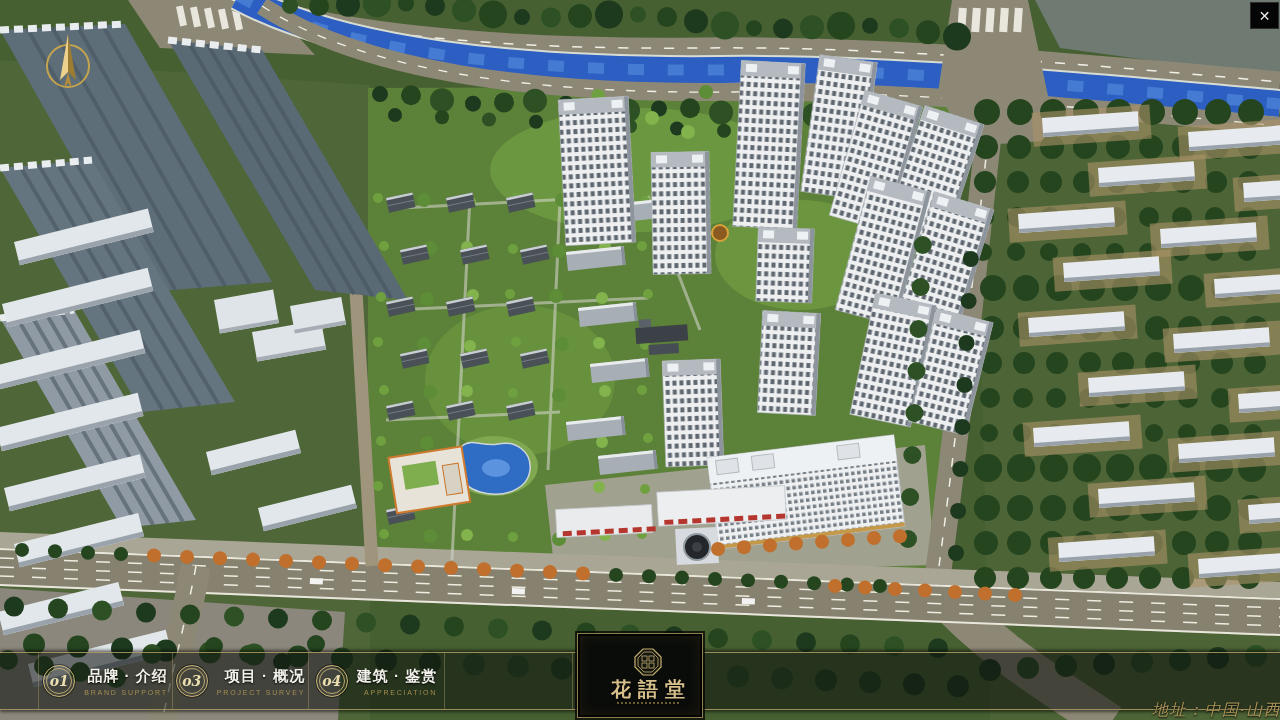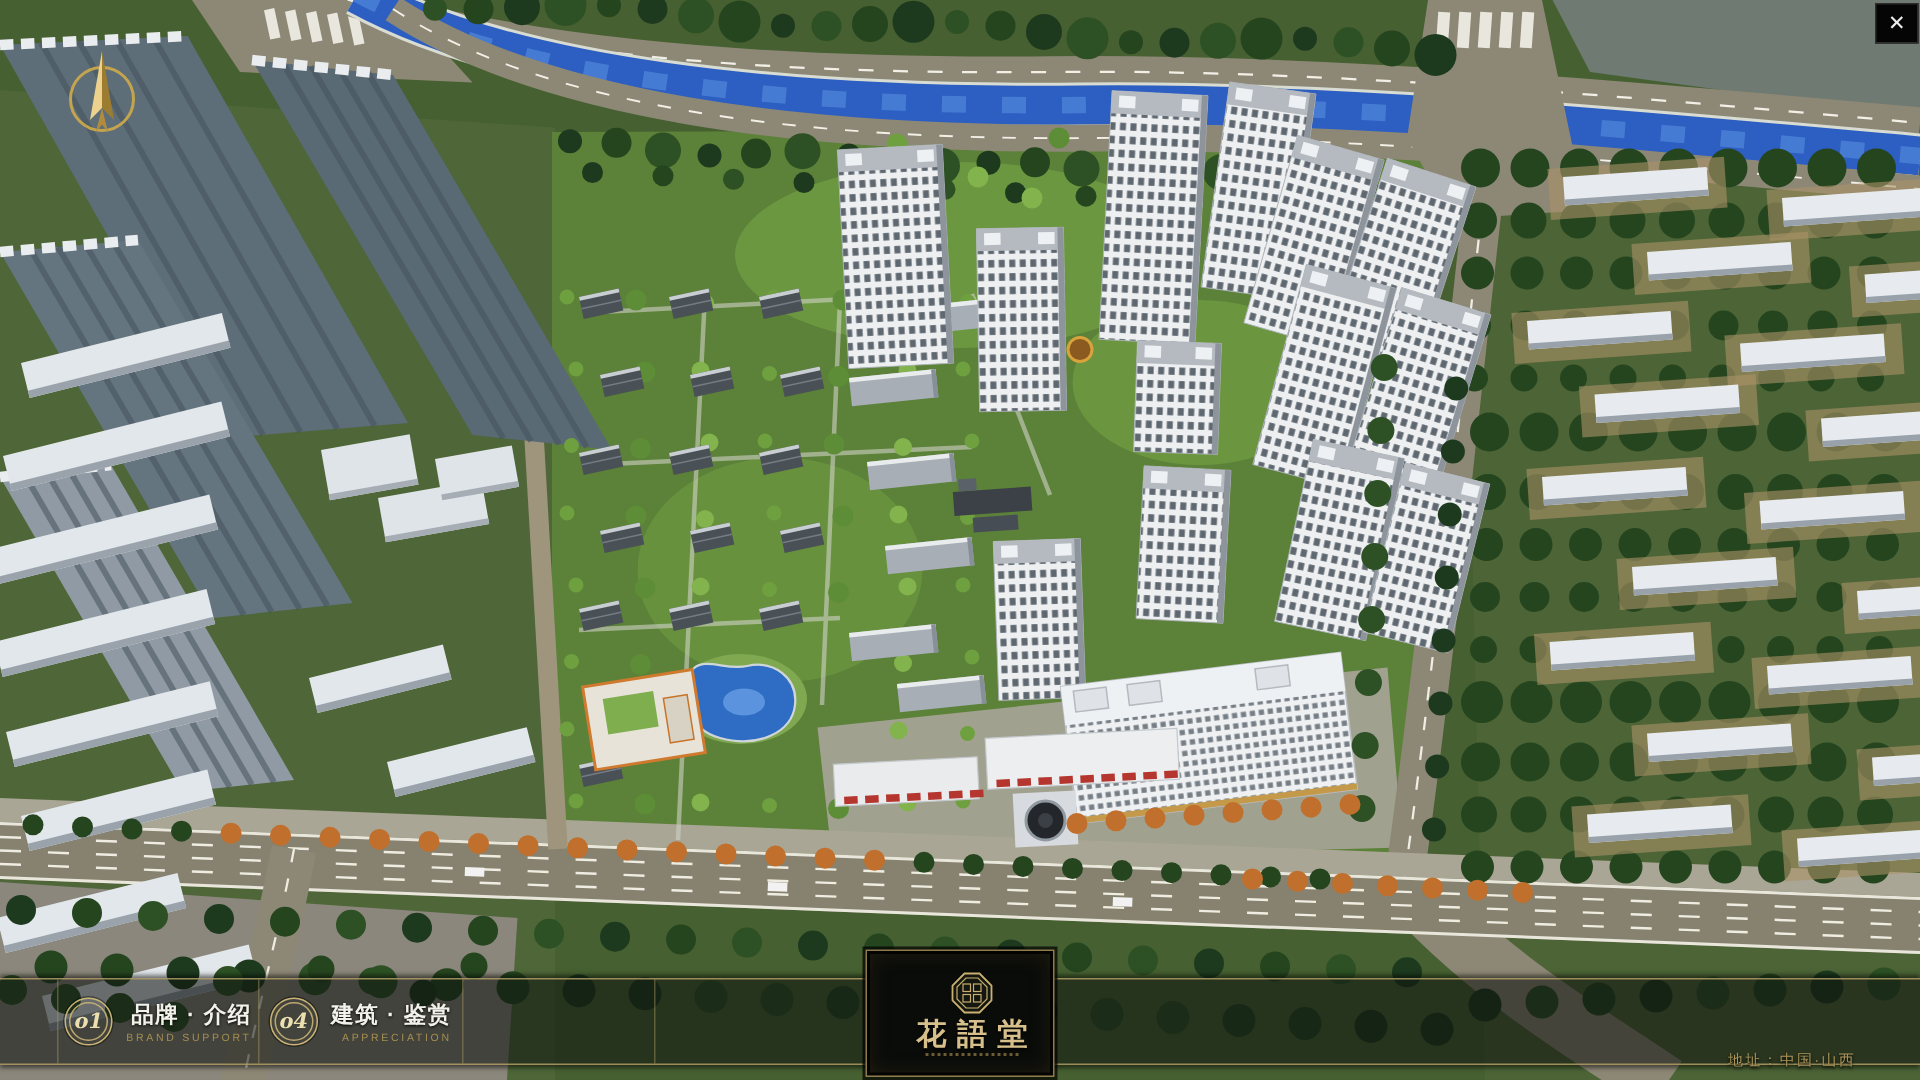--- a/index.html
+++ b/index.html
@@ -35,22 +35,22 @@
 
   
   .logo-panel{position:absolute;left:577px;top:633px;width:126px;height:85px;background:#0a0c0a;
     border:1px solid #8f7d4e;box-sizing:border-box;cursor:pointer;
     box-shadow:0 0 0 2px rgba(0,0,0,.7), inset 0 0 0 2px rgba(0,0,0,.85), inset 0 0 14px rgba(70,58,24,.45);
     display:flex;flex-direction:column;align-items:center;justify-content:center;gap:3px;padding-left:16px;}
   .logo-title{font-family:"DejaVu Serif",serif;font-size:20px;font-weight:bold;color:#d6bf8a;
     letter-spacing:7px;padding-left:7px;text-shadow:0 1px 2px #000;line-height:1;}
   .logo-rule{width:62px;border-top:2px dotted #6d5b33;}
 
-  .address{position:absolute;left:1152px;top:700px;font-size:10px;color:#ab9459;
-    letter-spacing:1.5px;text-shadow:0 1px 2px #000;white-space:nowrap;}
+  .address{position:absolute;left:1152px;top:700px;font-size:16px;color:#ab9459;
+    letter-spacing:1.5px;text-shadow:0 1px 2px #000;white-space:nowrap;font-style:italic;}
 </style>
 </head>
 <body>
 
 <div class="stage">
 
   <div class="scene">
     <svg id="scene-svg" width="1280" height="720" viewBox="0 0 1280 720">
       <defs>
         <pattern id="win" width="7" height="9" patternUnits="userSpaceOnUse">
@@ -942,20 +942,29 @@
       <span class="ring">
           <i>o1</i>
         </span>
       <span class="lbls">
           <span class="zh">品牌 · 介绍</span>
       <span class="en">BRAND SUPPORT</span>
         </span>
     </div>
     <div class="seg item w136">
       <span class="ring">
+          <i>o3</i>
+        </span>
+      <span class="lbls">
+          <span class="zh">项目 · 概况</span>
+      <span class="en">PROJECT SURVEY</span>
+        </span>
+    </div>
+    <div class="seg item w136">
+      <span class="ring">
           <i>o4</i>
         </span>
       <span class="lbls">
           <span class="zh">建筑 · 鉴赏</span>
       <span class="en">APPRECIATION</span>
         </span>
     </div>
 
     <div class="seg w128"></div>
 

